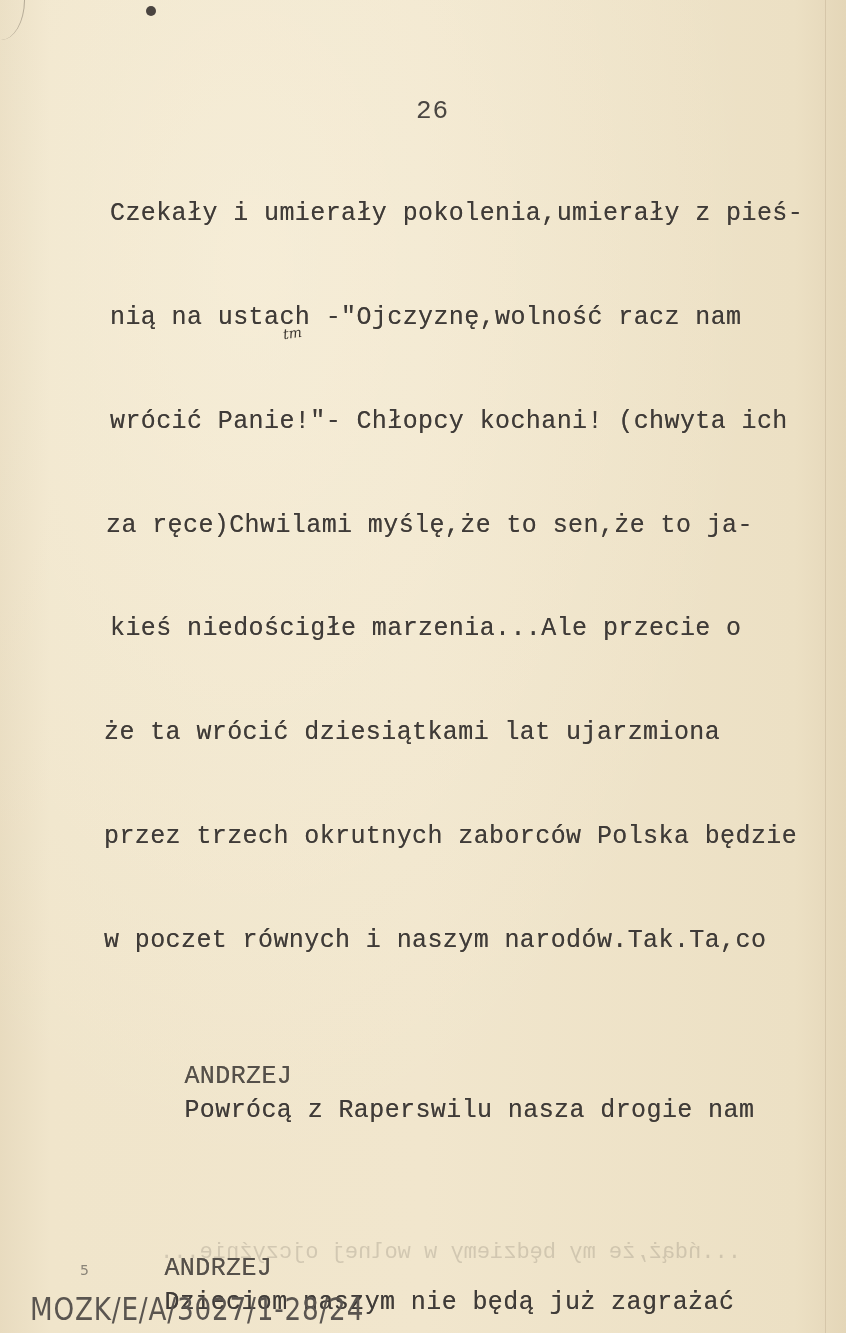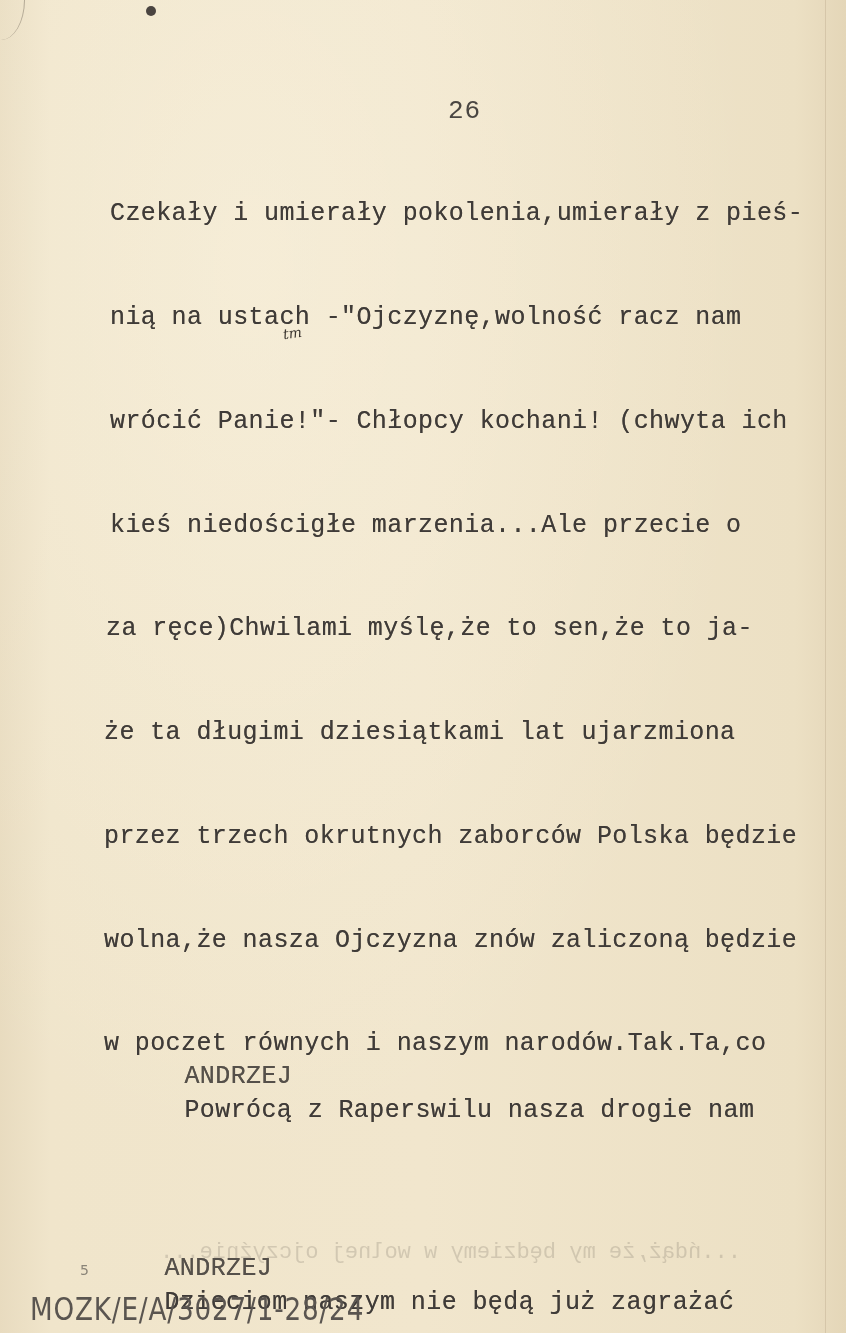--- a/index.html
+++ b/index.html
@@ -38,21 +38,21 @@
     }
     .ink-blot {
       position: absolute;
       left: 146px; top: 6px;
       width: 10px; height: 10px;
       border-radius: 50%;
       background: #4a4440;
     }
     .page-number {
       position: absolute;
-      left: 448px; top: 96px;
+      left: 416px; top: 96px;
       font-size: 26px;
       color: #4a4642;
       letter-spacing: 1px;
     }
     .typed {
       position: absolute;
       white-space: pre;
       font-size: 25px;
       line-height: 34.6px;
       color: #3f3b38;
@@ -105,25 +105,24 @@
   <div class="edge-right"></div>
   <div class="corner-curl"></div>
   <div class="ink-blot"></div>
 
   <div class="page-number">26</div>
 
   <div class="typed block-main">
     <div>Czekały i umierały pokolenia,umierały z pieś-</div>
     <div>nią na ustach -"Ojczyznę,wolność racz nam</div>
     <div>wrócić Panie!"- Chłopcy kochani! (chwyta ich</div>
+    <div style="margin-left:-4px">za ręce)Chwilami myślę,że to sen,że to ja-</div>
     <div>kieś niedościgłe marzenia...Ale przecie o</div>
-    <div style="margin-left:-4px">za ręce)Chwilami myślę,że to sen,że to ja-</div>
-    <div style="margin-left:-6px">że ta długimi dziesiątkami lat ujarzmiona</div>
+    <div style="margin-left:-6px">że ta wrócić dziesiątkami lat ujarzmiona</div>
     <div style="margin-left:-6px">przez trzech okrutnych zaborców Polska będzie</div>
-    <div style="margin-left:-6px">wolna,że nasza Ojczyzna znów zaliczoną będzie</div>
     <div style="margin-left:-6px">w poczet równych i naszym narodów.Tak.Ta,co</div>
     
     
     
     
     
     
     
     
     

